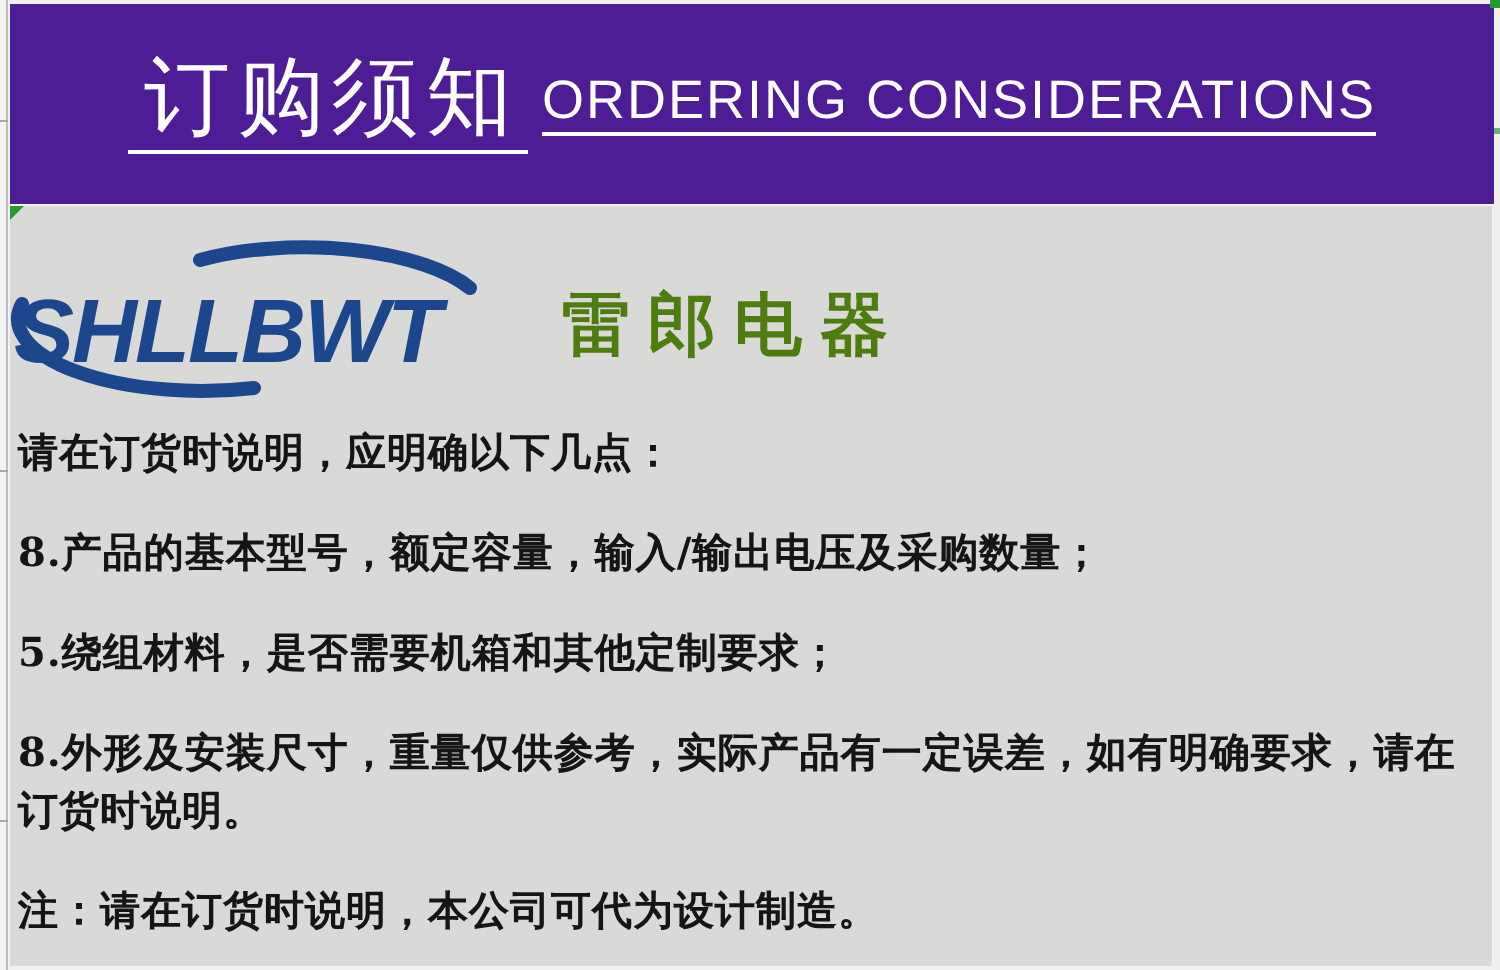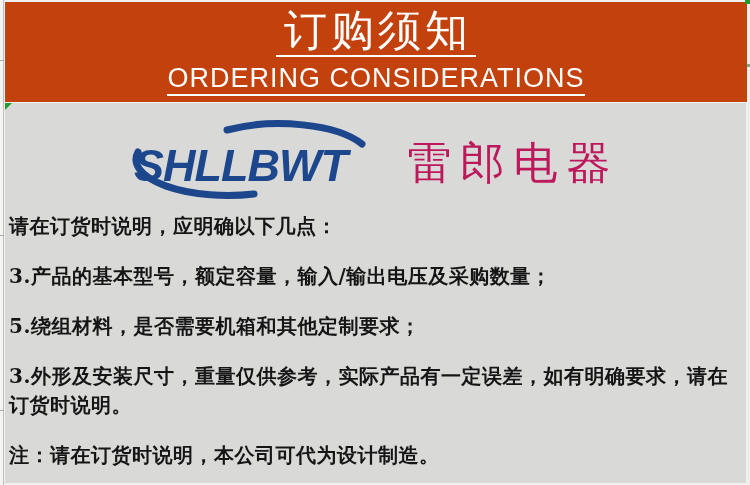--- a/index.html
+++ b/index.html
@@ -33,22 +33,22 @@
     width: 750px; height: 2px; background: #f0f0ef; z-index: 2;
   }
   .bottom-strip {
     position: absolute; left: 0; bottom: 0;
     width: 750px; height: 2px; background: #f0f0ef; z-index: 2;
   }
   
   .banner {
     position: absolute; left: 5px; top: 2px;
     width: 742px; height: 100px;
-    background: #c2410c;
-    display: flex; flex-direction: column;
+    background: #4c1d95;
+    display: flex; 
     align-items: center; justify-content: center;
     gap: 7px; z-index: 1;
   }
   .title-cn {
     color: #ffffff;
     font-size: 43px;
     line-height: 1.05;
     letter-spacing: 4px;
     border-bottom: 2px solid #ffffff;
     padding: 0 4px 2px 8px;
@@ -72,31 +72,31 @@
     z-index: 1;
   }
   .err-triangle {
     position: absolute; left: 0; top: 0;
     width: 0; height: 0;
     border-top: 7px solid #1f9e2f;
     border-right: 7px solid transparent;
   }
   .logo-row {
     display: flex;
-    justify-content: center;
+    justify-content: flex-start;
     align-items: center;
     margin-top: 11px;
     height: 90px;
     gap: 28px;
   }
   .brand-cn {
-    font-size: 44px;
+    font-size: 34px;
     letter-spacing: 9px;
-    color: #be185d;
-    font-weight: normal;
+    color: #4d7c0f;
+    font-weight: bold;
     white-space: nowrap;
     padding-top: 8px;
   }
   .body-wrap {
     padding: 8px 10px 0 4px;
     font-size: 20px;
     font-weight: bold;
     color: #151515;
   }
   .body-wrap p {
@@ -140,23 +140,23 @@
       <svg width="248" height="90" viewBox="0 0 248 90">
         <path d="M 95 16 A 92 36 0 0 1 230 30" stroke="#1c478c" stroke-width="7" fill="none" stroke-linecap="round"></path>
         <path d="M 6 38 A 92 36 0 0 0 122 80" stroke="#1c478c" stroke-width="7" fill="none" stroke-linecap="round"></path>
         <text x="2" y="67" font-size="45" font-style="italic" font-weight="bold" fill="#1c478c" font-family="Liberation Sans, DejaVu Sans, sans-serif" letter-spacing="-1">SHLLBWT</text>
       </svg>
       <span class="brand-cn">雷郎电器</span>
     </div>
 
     <div class="body-wrap">
       <p>请在订货时说明，应明确以下几点：</p>
-      <p>3.产品的基本型号，额定容量，输入/输出电压及采购数量；</p>
+      <p>8.产品的基本型号，额定容量，输入/输出电压及采购数量；</p>
       <p>5.绕组材料，是否需要机箱和其他定制要求；</p>
-      <p>3.外形及安装尺寸，重量仅供参考，实际产品有一定误差，如有明确要求，请在订货时说明。</p>
+      <p>8.外形及安装尺寸，重量仅供参考，实际产品有一定误差，如有明确要求，请在订货时说明。</p>
       <p>注：请在订货时说明，本公司可代为设计制造。</p>
     </div>
   </div>
 
   <div class="right-strip"></div>
   <div class="bottom-strip"></div>
   <div class="green-corner"></div>
   <div class="green-notch"></div>
 
 </div>

